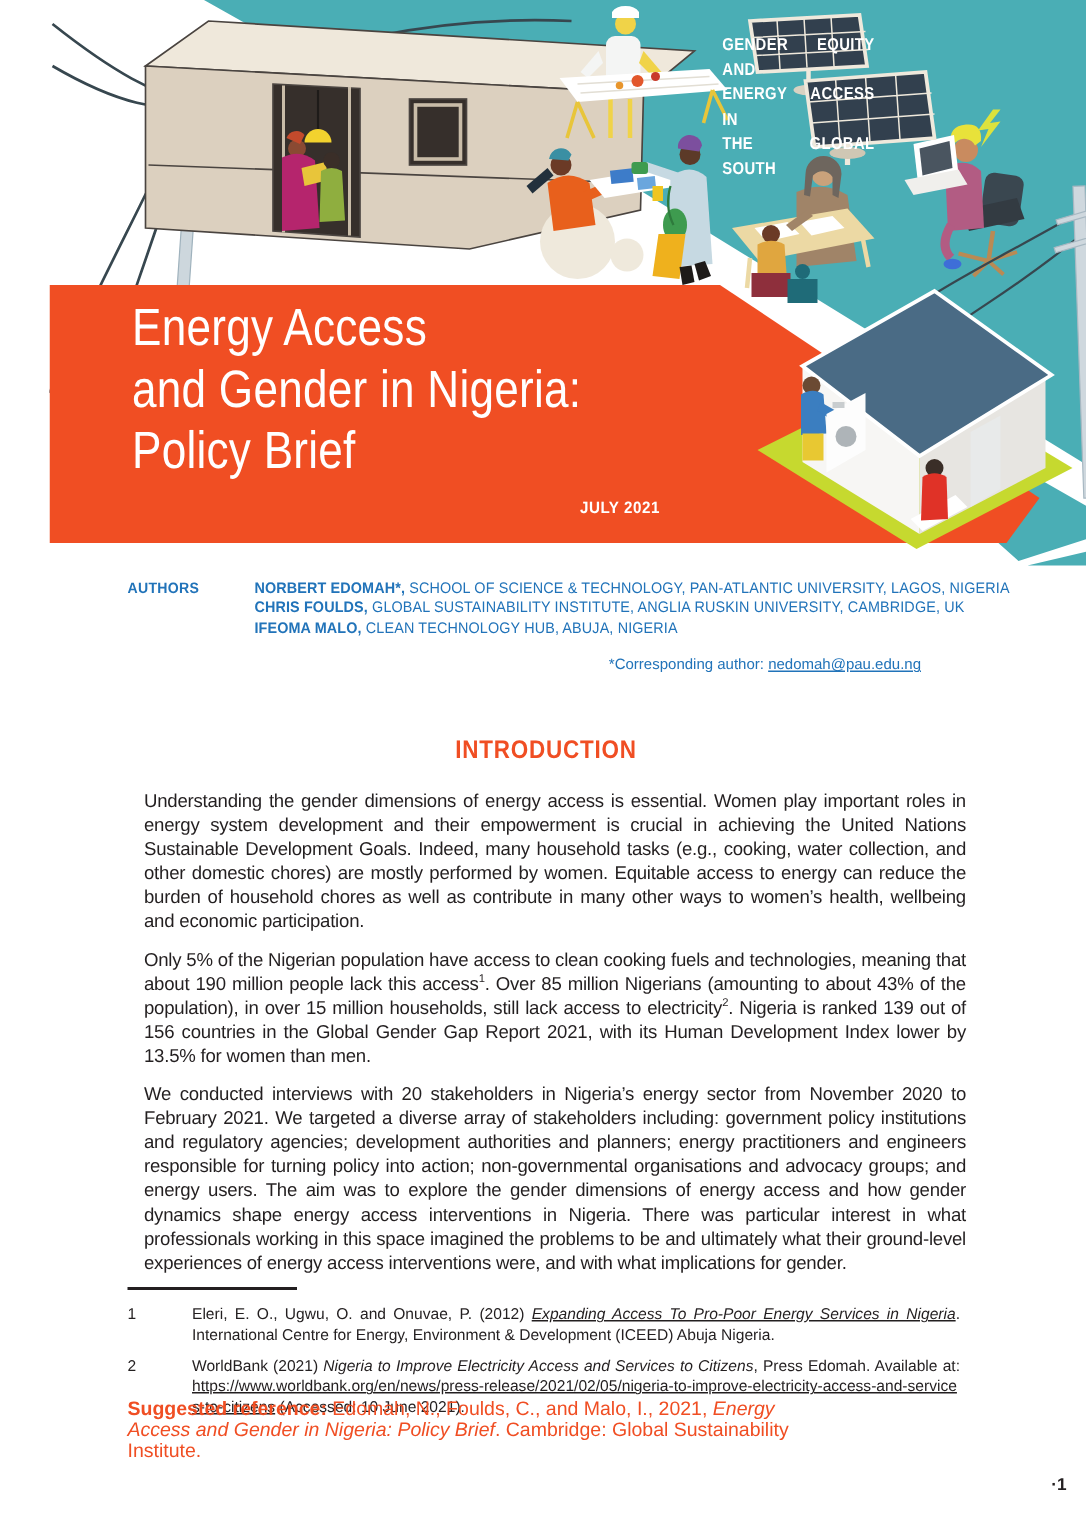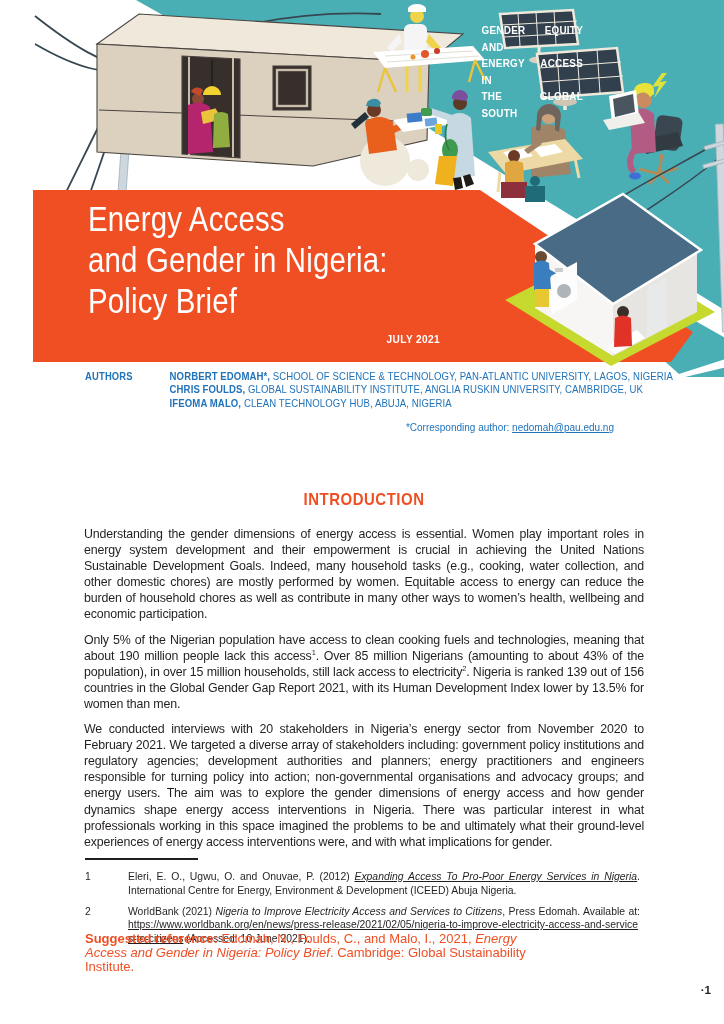--- a/index.html
+++ b/index.html
@@ -23,37 +23,37 @@
     position:absolute; top:198px; left:88px; color:#fff;
     font-size:35px; line-height:41px; font-weight:normal; letter-spacing:.2px;
     transform:scaleX(.84); transform-origin:left top; white-space:nowrap;
   }
   .pub-date {
     position:absolute; top:333px; left:340px; width:100px; text-align:right;
     color:#fff; font-weight:bold; font-size:11px; letter-spacing:.4px;
     transform:scaleX(.92); transform-origin:right top;
   }
   
-  .authors { position:absolute; top:370px; left:85px; right:84px; color:var(--author_blue,#2173B9); }
+  .authors { position:absolute; top:386px; left:85px; right:84px; color:var(--author_blue,#2173B9); }
   .authors-row { display:flex; transform:scaleX(.94); transform-origin:left top; }
   .authors-label { flex:0 0 90px; font-weight:bold; font-size:10px; letter-spacing:.2px; padding-top:1px; }
   .author-line { font-size:10.2px; line-height:13.4px; letter-spacing:.1px; white-space:nowrap; }
   .author-name { font-weight:bold; }
   .corresponding { margin-top:12px; text-align:right; padding-right:26px; font-size:10px; }
   .email-link { color:inherit; text-decoration:underline; cursor:pointer;text-align:right; }
   
   .intro { position:absolute; top:490px; left:84px; right:80px; }
   .intro-heading {
     text-align:center; color:var(--orange,#F04E23); font-size:17px; font-weight:bold;
     letter-spacing:.6px; transform:scaleX(.88); transform-origin:center top;
     margin-bottom:16px;
   }
   .intro p {
     font-size:12.4px; line-height:16.1px; text-align:justify;
-    letter-spacing:-.15px; margin-bottom:9px;
+    letter-spacing:-.15px; margin-bottom:9px;margin-left:12px;
   }
   .intro sup { font-size:7.5px; line-height:0; vertical-align:super; }
   
   .footnotes { position:absolute; top:858px; left:85px; right:84px; }
   .fn-rule { width:113px; border-top:2px solid var(--text_dark,#231F20); margin-bottom:10px; }
   .fn { display:flex; margin-bottom:7px; font-size:10.4px; line-height:13.8px; }
   .fn-num { flex:0 0 43px; }
   .fn-text { flex:1; text-align:justify; }
   .it { font-style:italic; }
   .u { text-decoration:underline; }

